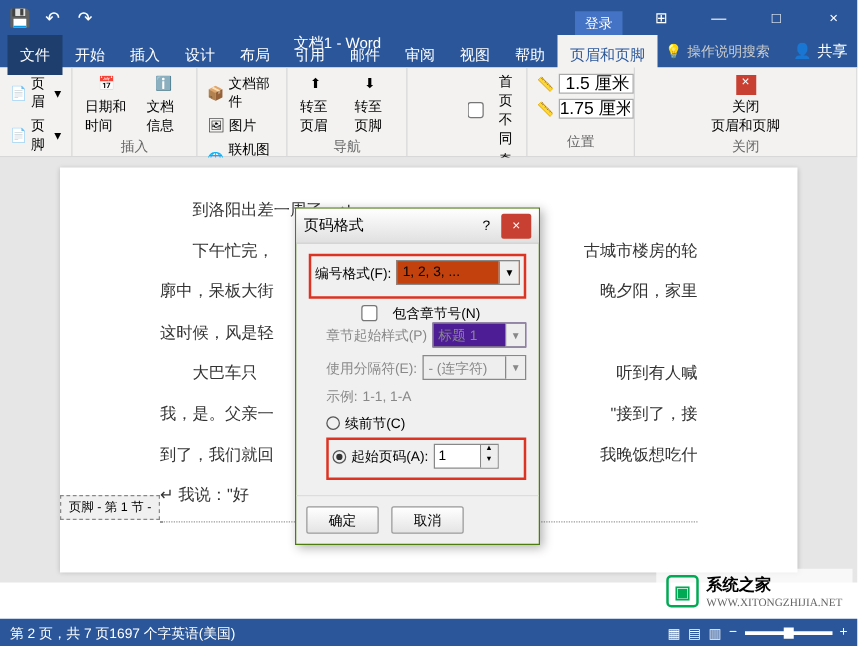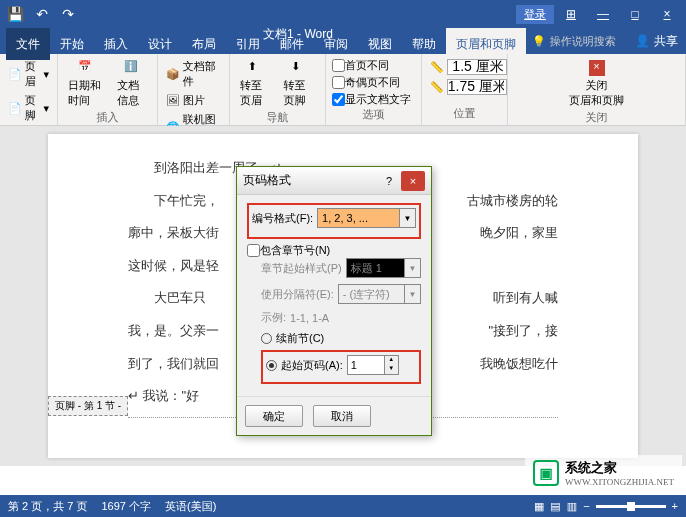--- a/index.html
+++ b/index.html
@@ -2,71 +2,71 @@
 <html><head>
   <meta charset="utf-8">
   <style>
     * { box-sizing: border-box; margin: 0; padding: 0; }
     body { font-family: "Microsoft YaHei", sans-serif; font-size: 12px; background: #fff; width: 686px; height: 517px; overflow: hidden; position: relative; }
     
     .titlebar { height: 28px; background: #2b579a; color: #fff; display: flex; align-items: center; padding: 0 4px; }
     .qat { display: flex; gap: 2px; align-items: center; }
     .qat-btn { width: 24px; height: 24px; display: flex; align-items: center; justify-content: center; color: #fff; font-size: 14px; }
     .title-center { flex: 1; text-align: center; font-size: 12px; margin-top: 40px; }
-    .title-right { display: flex; gap: 2px; align-items: center; text-decoration: underline; }
+    .title-right { display: flex; gap: 16px; align-items: flex-end; }
     .login-btn { background: #4472c4; padding: 2px 8px; font-size: 11px; }
     .win-btn { width: 30px; height: 28px; display: flex; align-items: center; justify-content: center; font-size: 12px; }
     
     .menubar { height: 26px; background: #2b579a; display: flex; align-items: stretch; padding-left: 6px; }
     .menu-item { padding: 16px 10px; color: #fff; font-size: 12px; display: flex; align-items: center; }
     .menu-item.active { background: #f3f2f1; color: #2b579a; }
     .menu-item.file { background: #1e3f6e; }
     .tell-me { display: flex; align-items: center; gap: 4px; color: #ccc; font-size: 11px; margin-left: 6px; }
     .share { margin-left: auto; margin-right: 8px; color: #fff; display: flex; align-items: center; gap: 4px; }
     
     .ribbon { height: 72px; background: #f3f2f1; border-bottom: 1px solid #d0d0d0; display: flex; }
     .ribbon-group { border-right: 1px solid #d8d8d8; padding: 4px 6px; display: flex; flex-direction: column; justify-content: space-between; }
     .ribbon-label { text-align: center; font-size: 11px; color: #666; }
     .ribbon-stack { display: flex; flex-direction: column; gap: 2px; font-size: 11px; }
     .ribbon-item { display: flex; align-items: center; gap: 3px; padding: 1px 2px; }
     .ribbon-big { display: flex; flex-direction: column; align-items: center; gap: 2px; font-size: 11px; padding: 2px 4px; }
     .ribbon-row { display: flex; gap: 4px; }
-    .chk { display: flex; gap: 0; font-size: 11px; }
+    .chk { display: flex; gap: 12px; font-size: 11px; margin-left: 42px; }
     .pos-input { width: 60px; height: 16px; font-size: 14px; border: 1px solid #aaa; background: #fff; text-align: right; padding-right: 2px; }
     .ricon { width: 16px; height: 16px; display: inline-block; }
     
     .doc-area { height: 340px; background: #e6e6e6; position: relative; overflow: hidden; padding: 8px 48px; }
     .page { background: #fff; width: 100%; height: 100%; box-shadow: 0 0 4px rgba(0,0,0,.2); padding: 20px 80px; position: relative; }
     .para { font-size: 13px; color: #333; line-height: 2.2; margin-bottom: 4px; }
     .footer-tag { position: absolute; left: 0; bottom: 42px; border: 1px dashed #888; background: #f0f0f0; font-size: 10px; padding: 2px 6px; }
     .footer-line { position: absolute; left: 80px; right: 80px; bottom: 40px; border-top: 1px dotted #999; }
     
     .dialog { position: absolute; left: 236px; top: 166px; width: 196px; background: #f0f0f0; border: 1px solid #4d7c0f; box-shadow: 2px 2px 8px rgba(0,0,0,.3); z-index: 100; }
     .dlg-title { height: 28px; background: linear-gradient(#fff,#e0e0e0); border-bottom: 1px solid #ccc; display: flex; align-items: center; padding: 0 6px; font-size: 12px; }
     .dlg-title-right { margin-left: auto; display: flex; }
     .dlg-btn { width: 24px; height: 20px; display: flex; align-items: center; justify-content: center; font-size: 11px; }
     .dlg-close { background: #c84031; color: #fff; border-radius: 2px; }
     .dlg-body { padding: 8px 10px; font-size: 11px; }
     .dlg-row { display: flex; align-items: center; gap: 4px; margin-bottom: 6px; }
     .dlg-label { white-space: nowrap; }
-    .combo { flex: 1; height: 20px; border: 1px solid #888; background: #fdba74; display: flex; align-items: center; padding: 0 4px; position: relative; }
+    .combo { flex: 1; height: 20px; border: 1px solid #888; background: #c2410c; display: flex; align-items: center; padding: 0 4px; position: relative; }
     .combo-arrow { position: absolute; right: 0; top: 0; width: 16px; height: 100%; border-left: 1px solid #888; background: #eee; display: flex; align-items: center; justify-content: center; font-size: 8px; }
     .spinner { width: 52px; height: 20px; border: 1px solid #888; background: #fff; display: flex; align-items: center; padding: 0 3px; position: relative; }
     .spin-btns { position: absolute; right: 0; top: 0; width: 14px; height: 100%; border-left: 1px solid #888; display: flex; flex-direction: column; }
     .spin-btns div { flex: 1; background: #eee; font-size: 6px; text-align: center; }
     .redbox { border: 2px solid #d32; padding: 3px; margin-bottom: 4px; }
     .section-title { font-size: 11px; margin-bottom: 4px; }
     .indent { padding-left: 14px; }
     .radio { display: flex; align-items: center; gap: 4px; margin-bottom: 4px; }
     .radio-dot { width: 11px; height: 11px; border: 1px solid #555; border-radius: 50%; display: inline-flex; align-items: center; justify-content: center; }
     .radio-dot.sel::after { content: ''; width: 5px; height: 5px; background: #333; border-radius: 50%; }
     .dlg-buttons { display: flex; justify-content: flex-start; gap: 10px; padding: 8px; border-top: 1px solid #ddd; }
     .push-btn { width: 58px; height: 22px; background: linear-gradient(#fff,#e4e4e4); border: 1px solid #999; border-radius: 2px; font-size: 11px; }
     
-    .statusbar { position: absolute; left: 0; right: 0; bottom: 0; height: 22px; background: #2b579a; color: #fff; display: flex; align-items: center; padding: 0 8px; font-size: 11px; gap: 14px; }
+    .statusbar { position: absolute; left: 0; right: 0; bottom: 0; height: 22px; background: #2b579a; color: #fff; display: flex; align-items: center; padding: 0 8px; font-size: 11px; }
     .status-right { margin-left: auto; display: flex; align-items: center; gap: 6px; }
     .zoom-slider { width: 70px; height: 3px; background: #fff; position: relative; }
     .zoom-thumb { position: absolute; left: 45%; top: -3px; width: 8px; height: 9px; background: #fff; }
     
     .watermark { position: absolute; right: 4px; bottom: 26px; display: flex; align-items: center; gap: 6px; background: rgba(255,255,255,.7); padding: 4px 8px; z-index: 200; }
     .wm-logo { width: 26px; height: 26px; border: 2px solid #0a5; border-radius: 4px; display: flex; align-items: center; justify-content: center; color: #0a5; font-weight: bold; font-size: 14px; }
     .wm-text { font-size: 13px; font-weight: bold; }
     .wm-url { font-size: 9px; color: #666; font-family: Liberation Serif, serif; }
   </style>
 </head>
@@ -214,21 +214,21 @@
         </div>
       </div>
     </div>
     <div class="chk">
         <input type="checkbox" style=""> 
         <span>包含章节号(N)</span>
       </div>
     <div class="indent" style="color:#888">
       <div class="dlg-row">
         <span class="dlg-label">章节起始样式(P)</span>
-        <div class="combo" style="background:#000000">
+        <div class="combo" style="background:#4c1d95">
             <span>标题 1</span>
             <div class="combo-arrow">▼</div>
           </div>
       </div>
       <div class="dlg-row">
         <span class="dlg-label">使用分隔符(E):</span>
         <div class="combo" style="background:#eee">
             <span>- (连字符)</span>
             <div class="combo-arrow">▼</div>
           </div>

